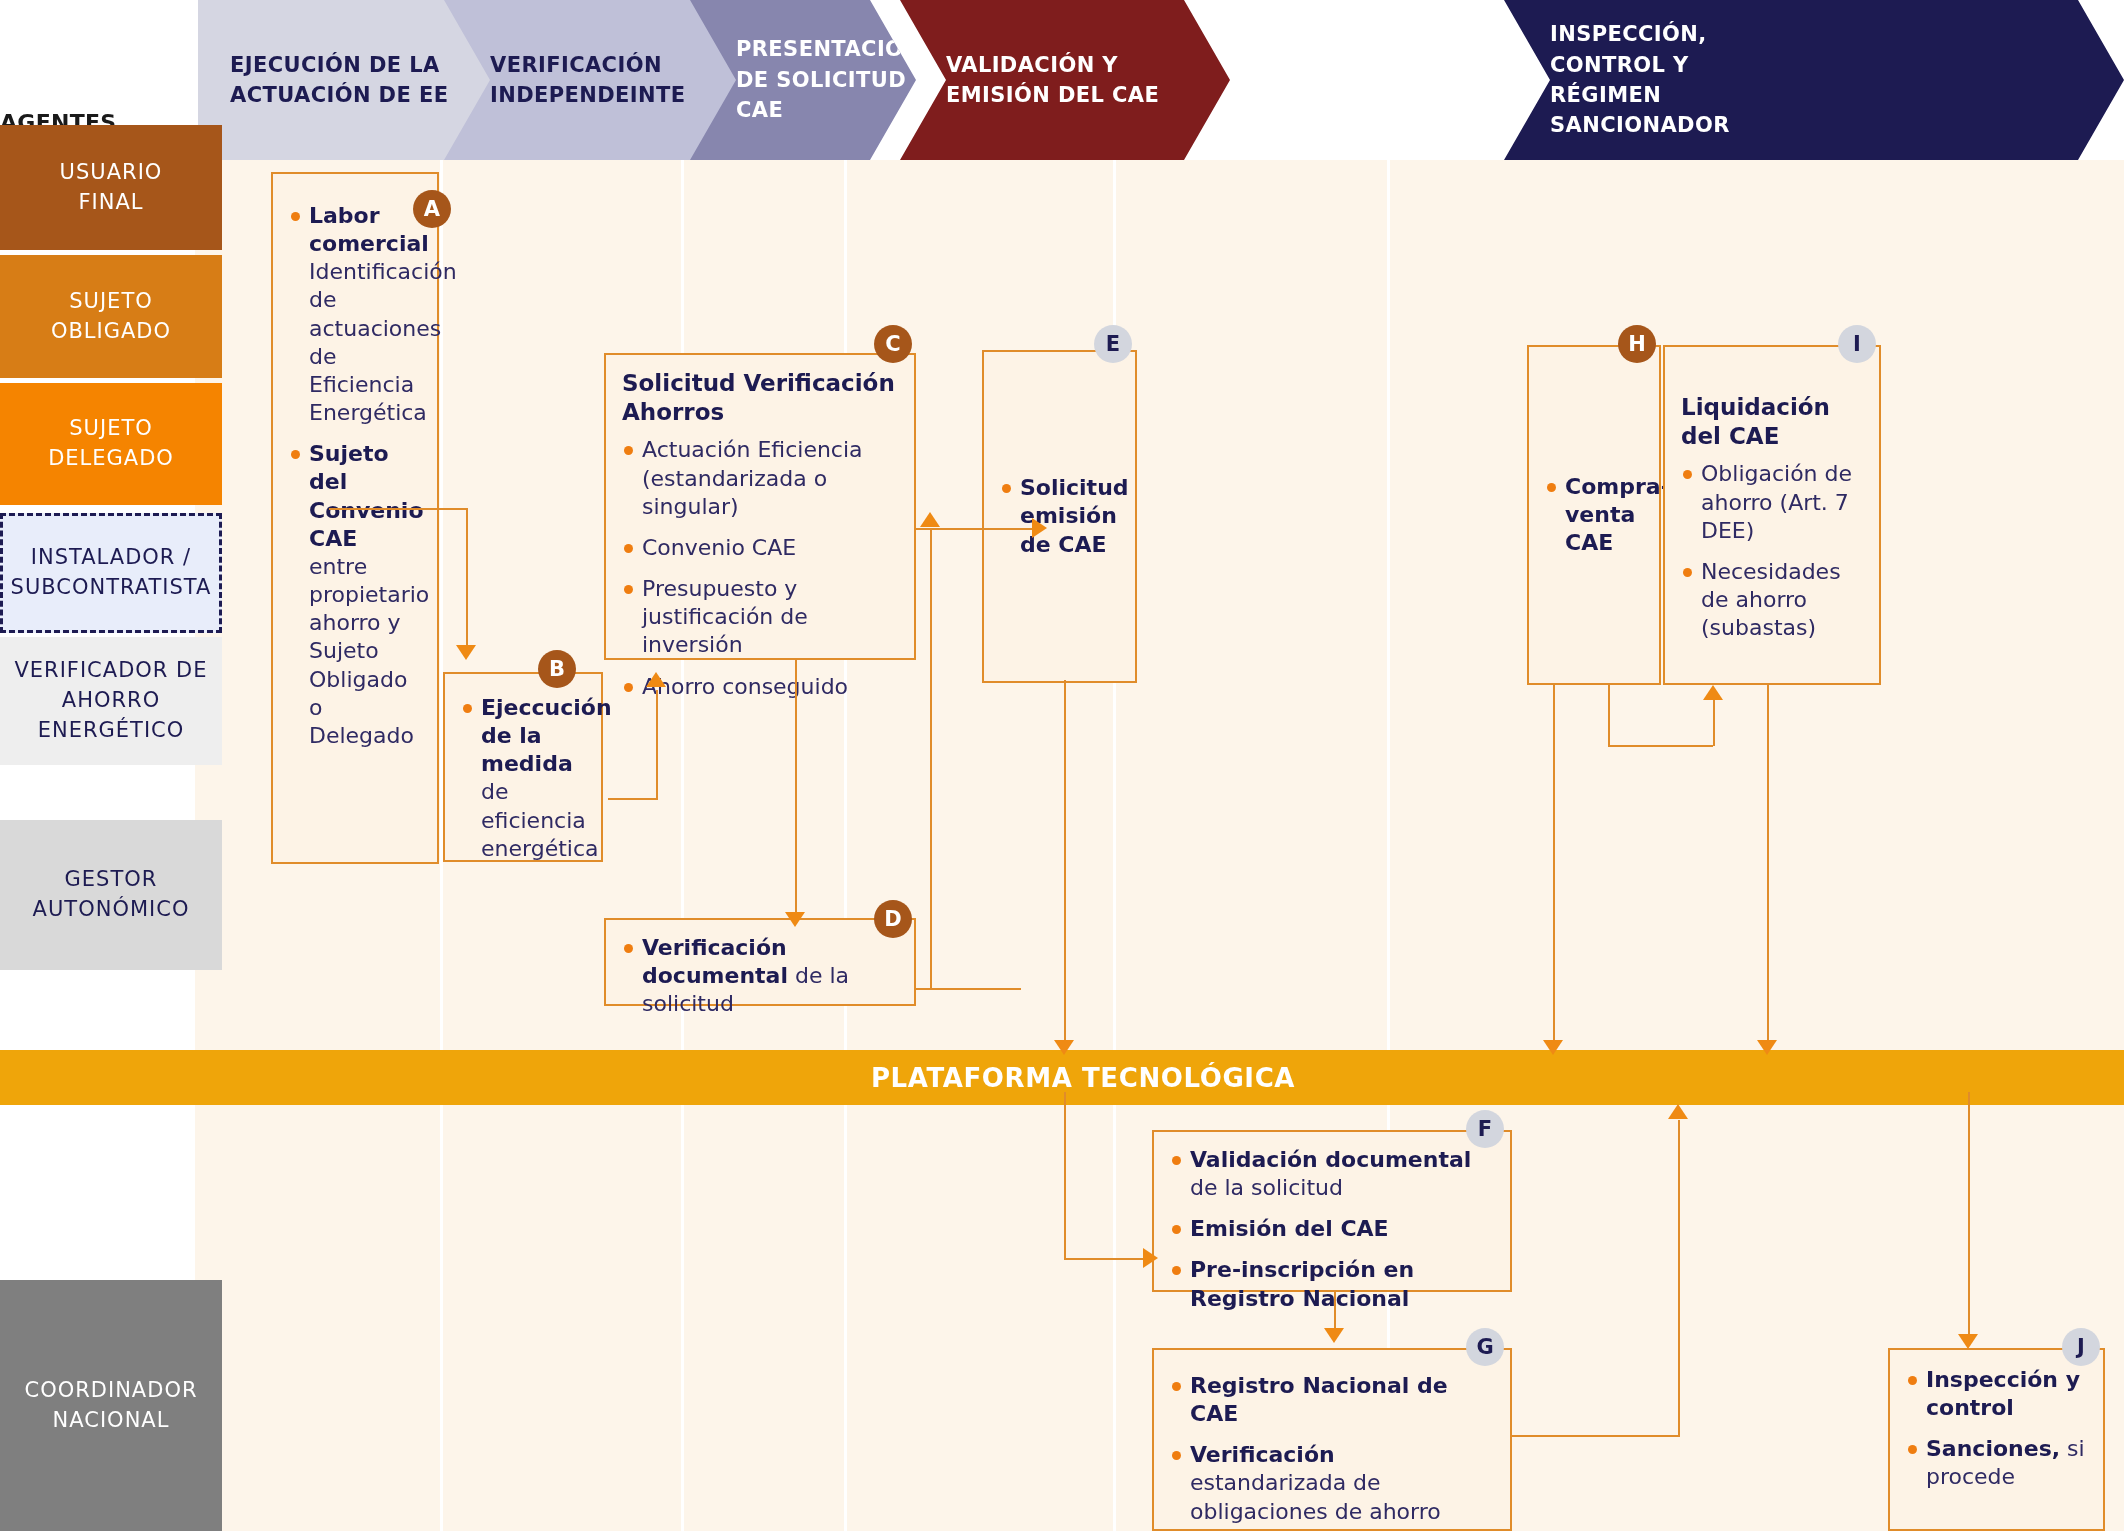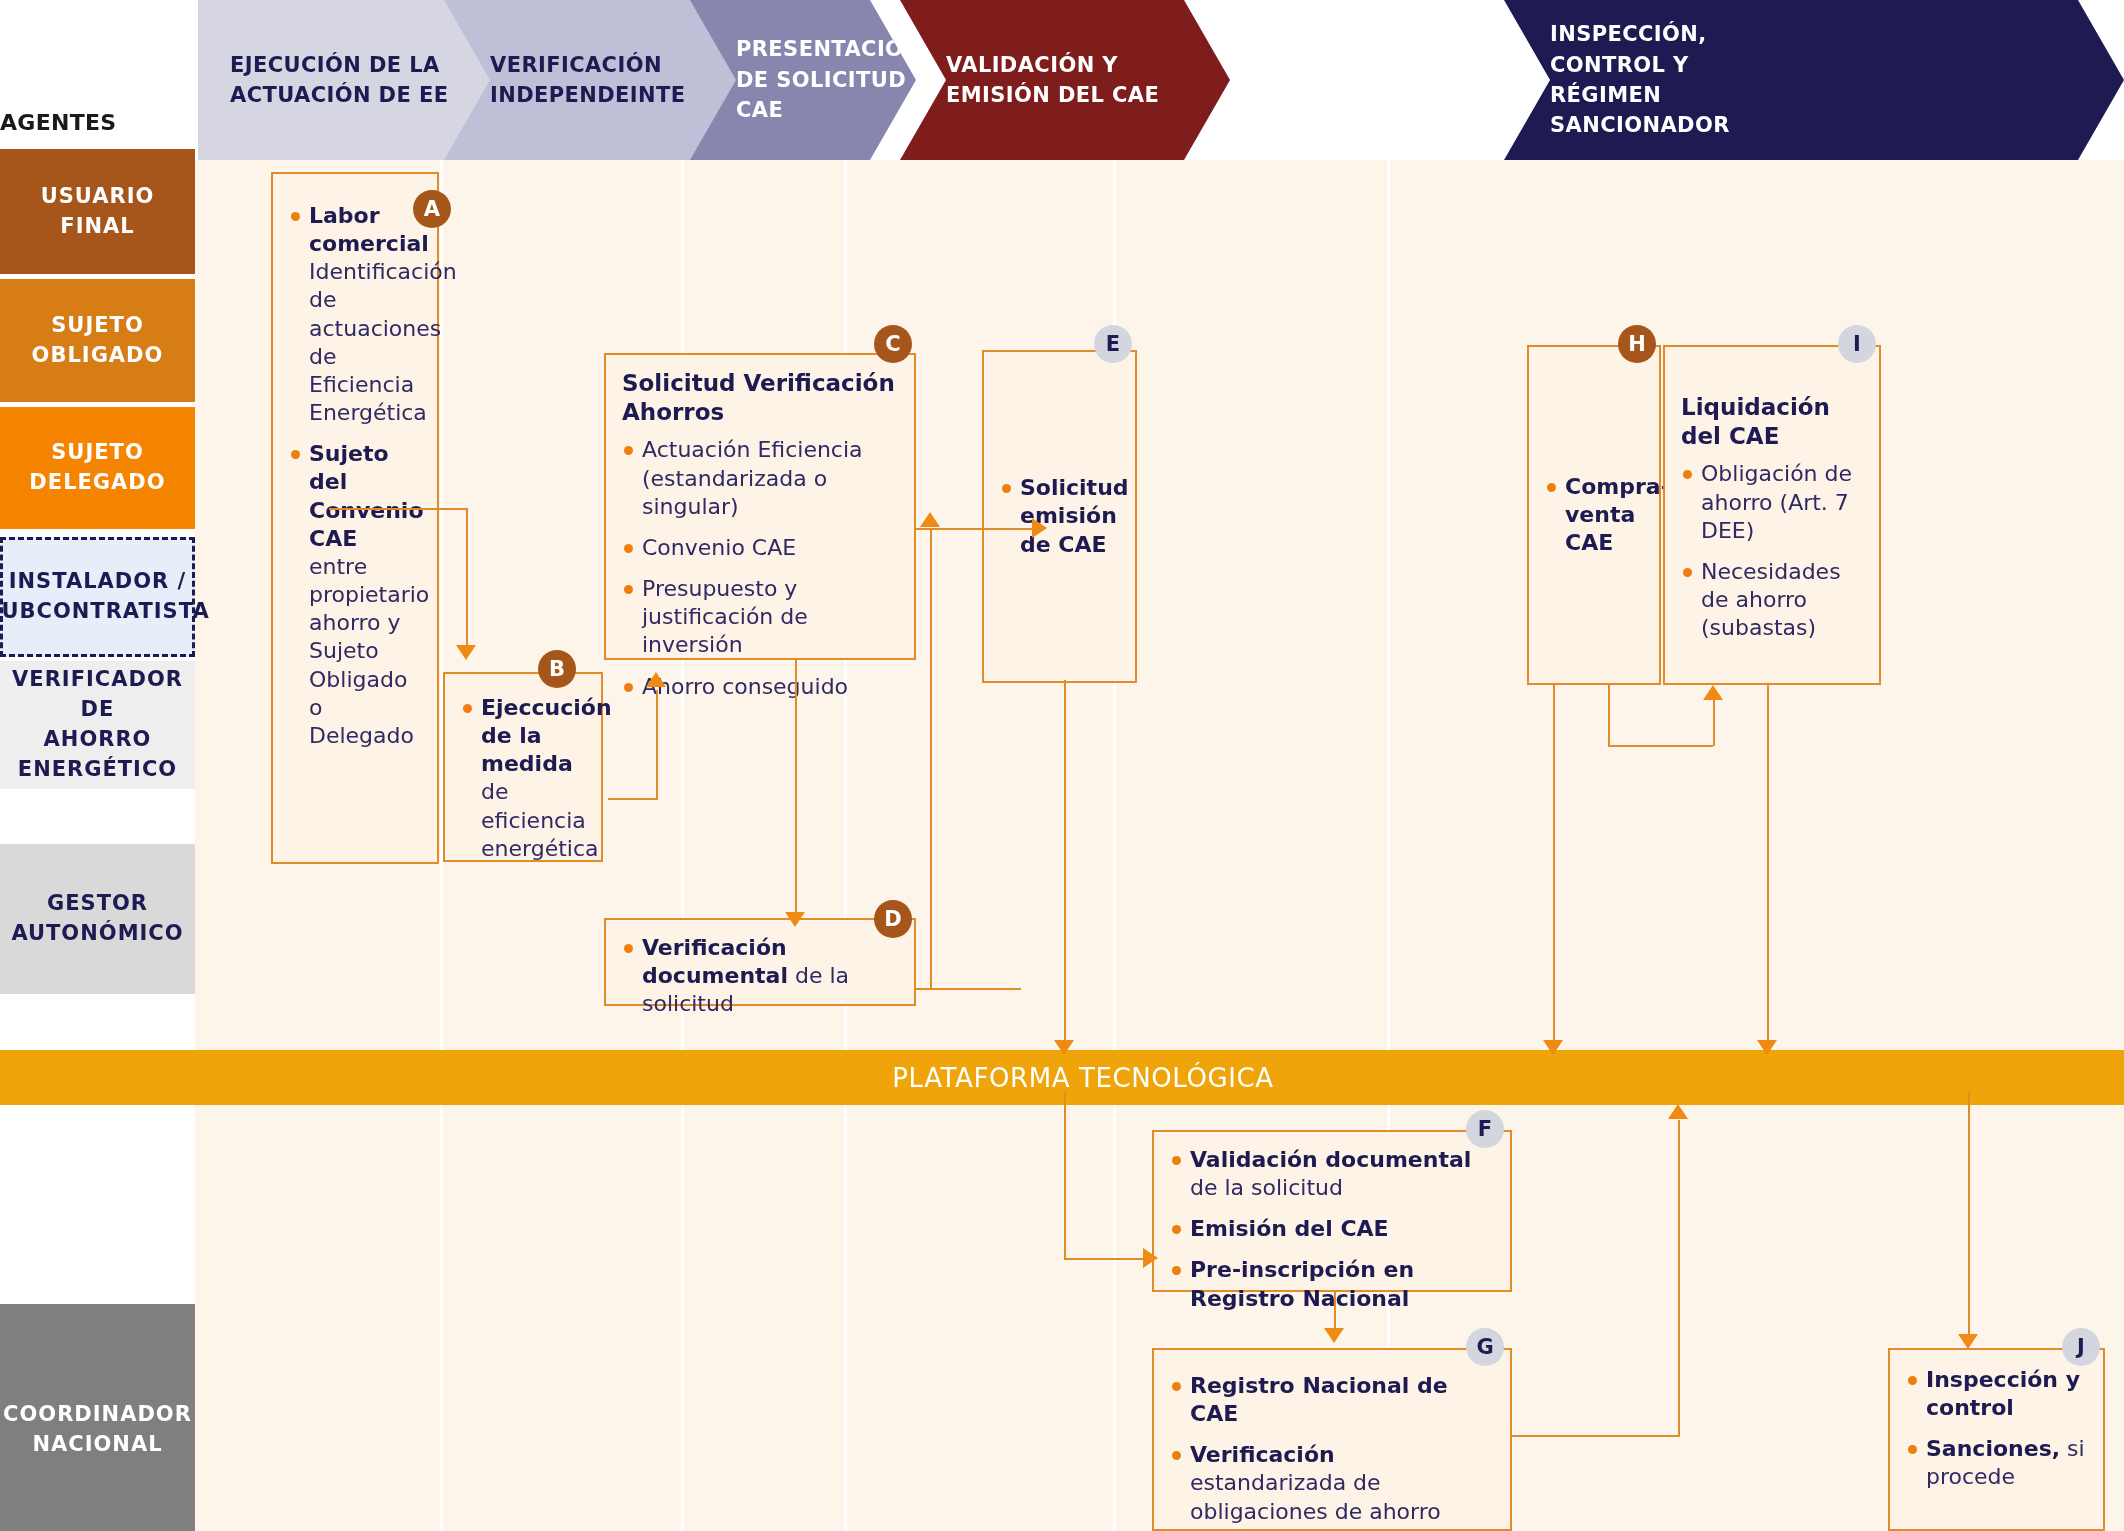--- a/index.html
+++ b/index.html
@@ -26,34 +26,33 @@
     padding-left:46px; padding-right:30px;
   }
   .chev.dark-text { color:#1d1b52; }
 
   
   .agents-title {
     position:absolute; left:0; top:110px; width:190px;
     font-size:22px; font-weight:700; color:#1a1a1a; letter-spacing:.3px;
   }
   .agent {
-    position:absolute; left:0; width:195px;
+    position:absolute; left:0; width:222px;
     display:flex; align-items:center; justify-content:center;
     text-align:center;
-    font-size:21px; font-weight:700; line-height:1.42;
+    font-size:21px; font-weight:400; line-height:1.42;
     letter-spacing:1.0px;
-    margin-top:24px;
   }
 
   
   .platform {
     position:absolute; left:0; width:2124px;
     background:#efa50a;
     display:flex; align-items:center; justify-content:center;
-    color:#ffffff; font-size:26px; font-weight:400; letter-spacing:.6px;padding-left:42px;
+    color:#ffffff; font-size:26px; font-weight:700; letter-spacing:.6px;padding-left:42px;
   }
 
   
   .box {
     position:absolute;
     background:#fdf3e6;
     border:2px solid #e08c2a;
     padding:14px 16px;
     color:#2a2560;
   }

